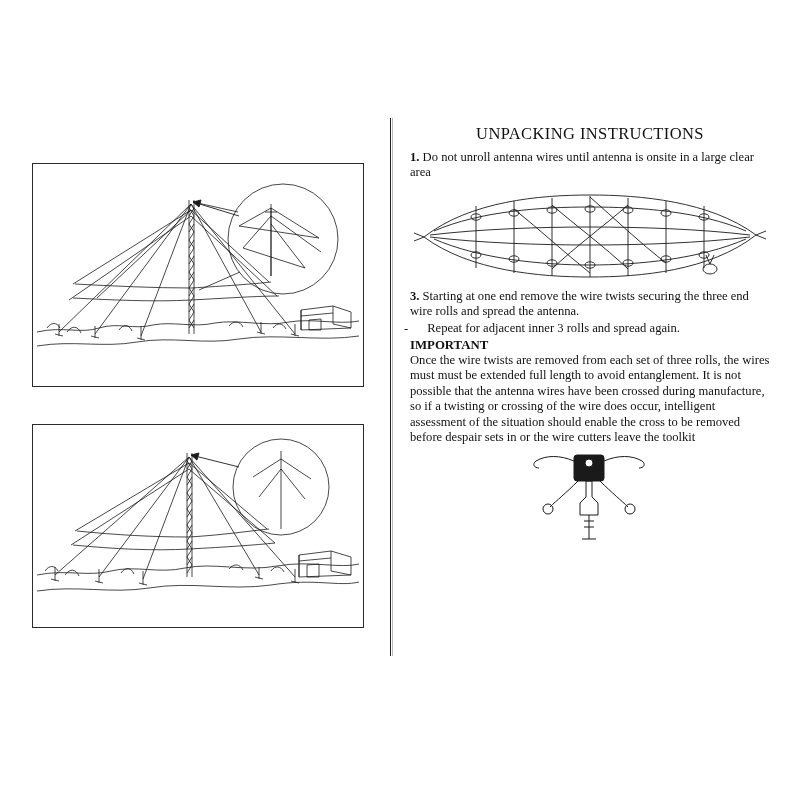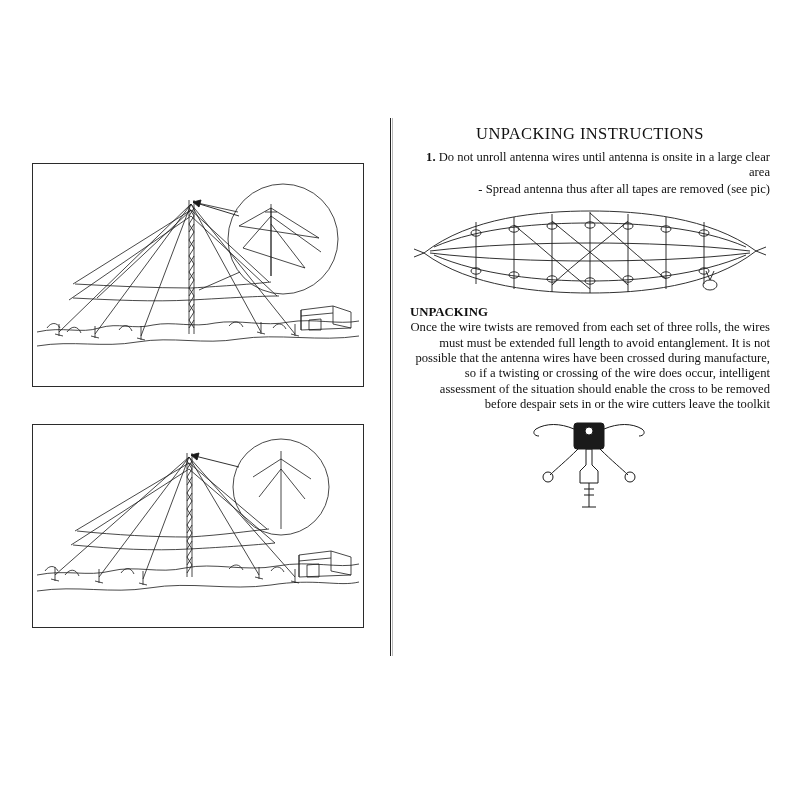--- a/index.html
+++ b/index.html
@@ -63,21 +63,21 @@
     text-align: center;
     font-size: 16.5px;
     letter-spacing: .4px;
     margin: 0 0 6px 0;
     font-weight: normal;
   }
   .para {
     font-size: 12.6px;
     line-height: 15.4px;
     margin: 0 0 1px 0;
-    text-align: right;
+    text-align: left;
   }
   .para b { font-weight: bold; }
   .indent {
     padding-left: 14px;
     text-indent: -10px;
   }
   .num-lead { font-weight: bold; }
 
   
   #spread-wrap {
@@ -222,24 +222,20 @@
 
     <h1 class="doc-title">UNPACKING INSTRUCTIONS</h1>
 
     <p class="para">
       <b class="num-lead">1.</b>
       <span>Do not unroll antenna wires until antenna is onsite in a large clear area</span>
     </p>
 
 
 
-    <p class="para indent">
-      <span class="tiny-dash">-</span>
-      <span>Spread antenna thus after all tapes are removed (see pic)</span>
-    </p>
 
     <div id="spread-wrap">
       <svg id="spread-svg" viewBox="0 0 360 98" xmlns="http://www.w3.org/2000/svg">
         <g fill="none" stroke="#1a1a1a" stroke-width="0.9">
 
           <path d="M14 52 C 60 16, 130 10, 180 10 C 230 10, 300 16, 346 50"></path>
           <path d="M14 52 C 60 86, 130 92, 180 92 C 230 92, 300 86, 346 50"></path>
 
           <path d="M24 46 C 70 26, 132 22, 180 22 C 228 22, 290 26, 336 46"></path>
           <path d="M24 54 C 70 74, 132 80, 180 80 C 228 80, 290 74, 336 54"></path>
@@ -275,24 +271,32 @@
           <ellipse cx="294" cy="70" rx="5" ry="3.2"></ellipse>
 
           <path d="M14 52 L4 48 M14 52 L4 56 M346 50 L356 46 M346 50 L356 54"></path>
 
           <ellipse cx="300" cy="84" rx="7" ry="5"></ellipse>
           <path d="M300 79 L296 70 M300 79 L304 70"></path>
         </g>
       </svg>
     </div>
 
-
-
-
-    <p class="important-head">UNPACKING</p>
+    <p class="para">
+      <b class="num-lead">3.</b>
+      <span>Starting at one end remove the wire twists securing the three end wire rolls and spread the antenna.</span>
+    </p>
+
+    <p class="para indent">
+      <span class="tiny-dash">-</span>
+      <span>Repeat for adjacent inner 3 rolls and spread again.</span>
+    </p>
+
+
+    <p class="important-head">IMPORTANT</p>
 
     <p class="para">Once the wire twists are removed from each set of three rolls, the wires must must be extended full length to avoid entanglement. It is not possible that the antenna wires have been crossed during manufacture, so if a twisting or crossing of the wire does occur, intelligent assessment of the situation should enable the cross to be removed before despair sets in or the wire cutters leave the toolkit</p>
 
     <div id="balun-wrap">
       <svg id="balun-svg" viewBox="0 0 160 96" xmlns="http://www.w3.org/2000/svg">
         <g fill="none" stroke="#1a1a1a" stroke-width="1">
 
           <rect x="64" y="6" width="30" height="26" rx="3" fill="#1a1a1a"></rect>
           <circle cx="79" cy="14" r="4" fill="#ffffff" stroke="#1a1a1a"></circle>
 

